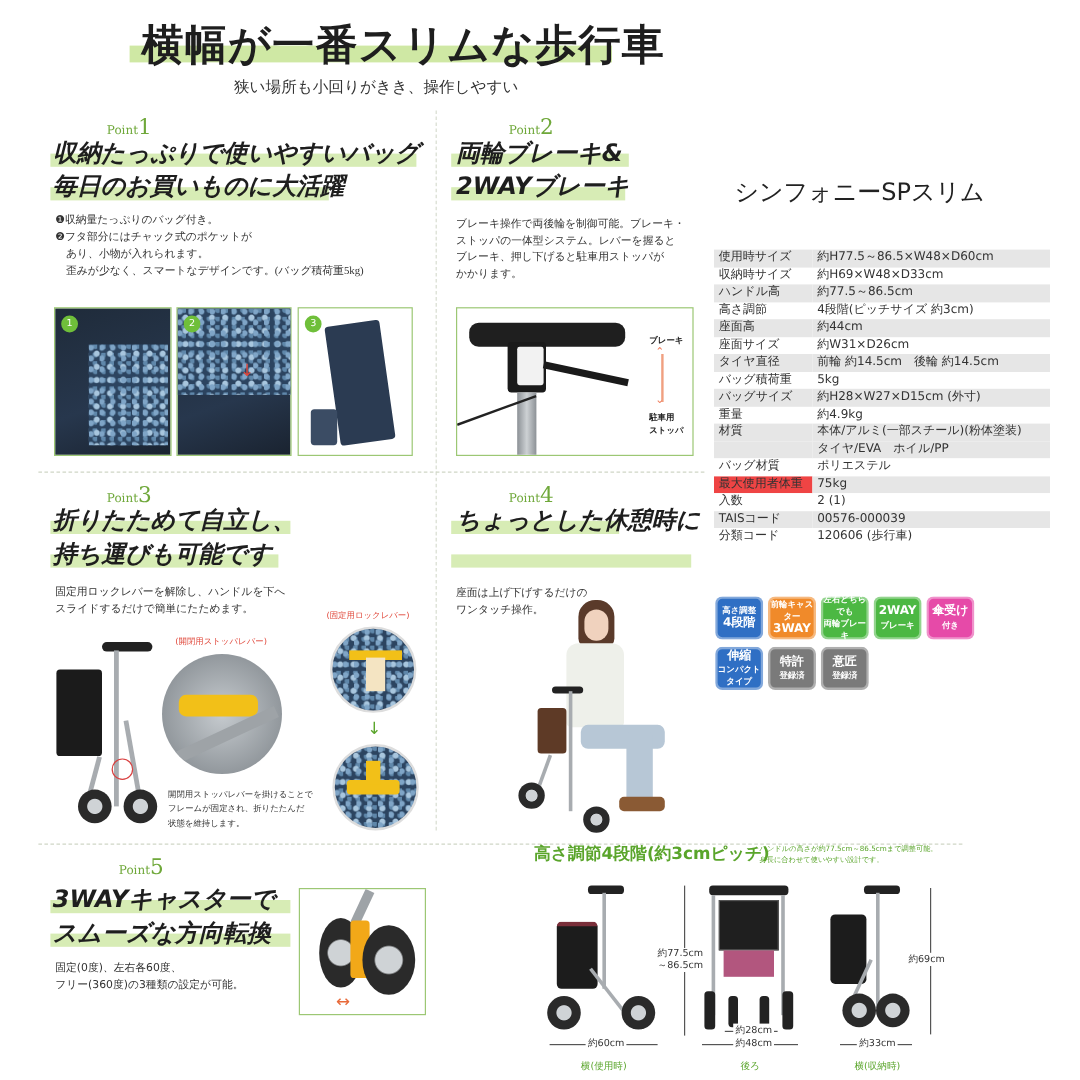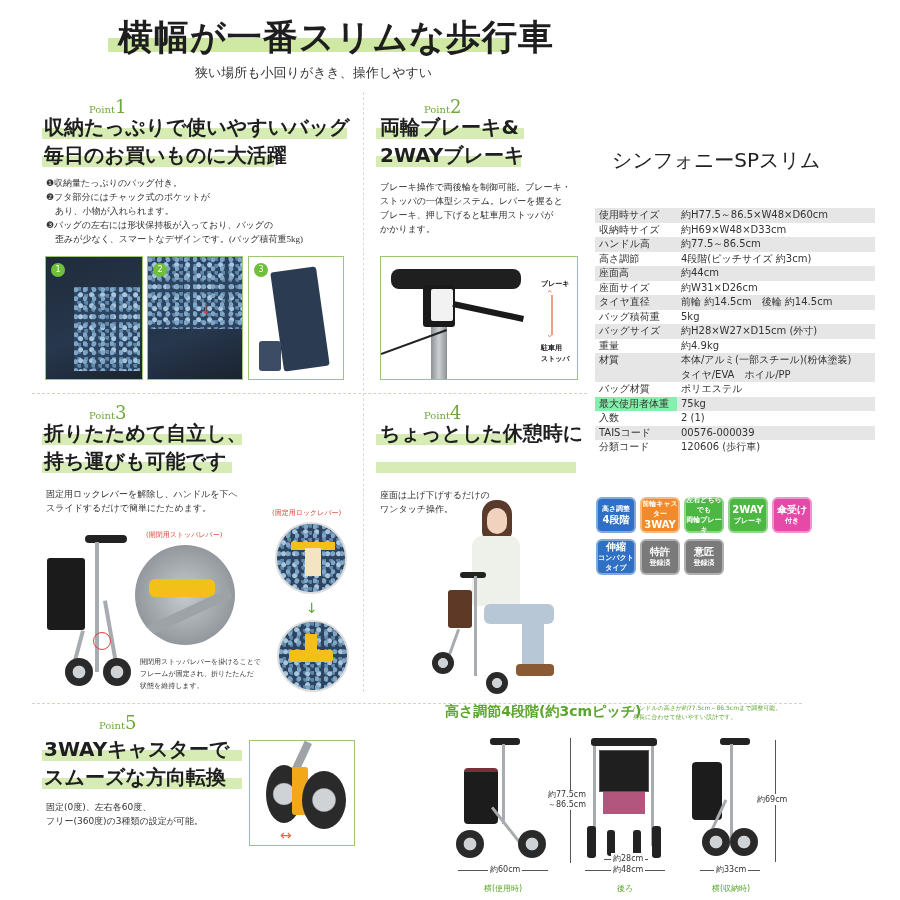--- a/index.html
+++ b/index.html
@@ -9,21 +9,21 @@
   .abs { position: absolute; }
 
   
   .main-title { left: 118px; top: 14px; font-size: 35px; font-weight: bold; letter-spacing: 1px; color: #1e1e1e; z-index: 2; white-space: nowrap; }
   .title-band { left: 108px; top: 38px; width: 402px; height: 14px; background: #cfe8a4; z-index: 1; }
   .subtitle { left: 195px; top: 64px; font-size: 13px; color: #333; white-space: nowrap; }
 
   
   .point-label { font-family: "DejaVu Serif", serif; color: #6fa83a; font-size: 10px; white-space: nowrap; margin-left: 44px; }
   .point-label .num { font-size: 18px; }
-  .heading { font-weight: bold; font-size: 20px; color: #1e1e1e; white-space: nowrap; position: relative; z-index: 2; line-height: 28px; }
+  .heading { font-weight: bold; font-size: 20px; color: #1e1e1e; white-space: nowrap; position: relative; z-index: 2; line-height: 28px; font-style: italic; }
   .hl { position: absolute; background: #d7ecb5; height: 11px; z-index: 1; }
   .body-text { font-size: 9px; color: #333; line-height: 14px; white-space: nowrap; }
 
   .divider-h { height: 0; border-top: 1px dashed #cfd6c6; }
   .divider-v { width: 0; border-left: 1px dashed #d8ddd0; }
 
   .photo-box { border: 1px solid #9cc774; background: #fff; overflow: hidden; }
   .bag-dark { background: linear-gradient(160deg, #1f2b3a 0%, #27374d 60%, #1a2330 100%); }
   .floral { background:
       radial-gradient(circle at 20% 30%, #7fa5c7 2px, transparent 3px),
@@ -73,21 +73,20 @@
   <div class="abs hl" style="left:42px; top:128px; width:305px;"></div>
   <div class="abs hl" style="left:42px; top:156px; width:232px;"></div>
   <div class="abs" style="left:44px; top:113px;">
     <div class="heading">収納たっぷりで使いやすいバッグ</div>
     <div class="heading">毎日のお買いものに大活躍</div>
   </div>
   <div class="abs body-text" style="left:46px; top:176px;font-family:Liberation Serif, serif;">
     <div>❶収納量たっぷりのバッグ付き。</div>
     <div>❷フタ部分にはチャック式のポケットが</div>
     <div>　あり、小物が入れられます。</div>
-    <div>❸バッグの左右には形状保持板が入っており、バッグの</div>
     <div>　歪みが少なく、スマートなデザインです。(バッグ積荷重5kg)</div>
   </div>
 
   <div class="abs photo-box bag-dark" style="left:45px; top:256px; width:98px; height:124px;">
     <div class="abs floral" style="left:28px; top:30px; width:66px; height:84px;"></div>
     <div class="abs badge-num" style="left:5px; top:6px;">1</div>
   </div>
   <div class="abs photo-box bag-dark" style="left:147px; top:256px; width:96px; height:124px;">
     <div class="abs floral" style="left:0; top:0; width:96px; height:72px;"></div>
     <div class="abs" style="left:52px; top:44px; color:#e0473a; font-size:14px;">↓</div>
@@ -183,21 +182,21 @@
       </tr>
     <tr>
         <td class="k" style="background:#e6e6e6"></td>
         <td style="background:#e6e6e6">タイヤ/EVA　ホイル/PP</td>
       </tr>
     <tr>
         <td class="k" style="background:#fff">バッグ材質</td>
         <td style="background:#fff">ポリエステル</td>
       </tr>
     <tr>
-        <td class="k" style="background:#86efac">最大使用者体重</td>
+        <td class="k" style="background:#ef4444">最大使用者体重</td>
         <td style="background:#e6e6e6">75kg</td>
       </tr>
     <tr>
         <td class="k" style="background:#fff">入数</td>
         <td style="background:#fff">2 (1)</td>
       </tr>
     <tr>
         <td class="k" style="background:#e6e6e6">TAISコード</td>
         <td style="background:#e6e6e6">00576-000039</td>
       </tr>

